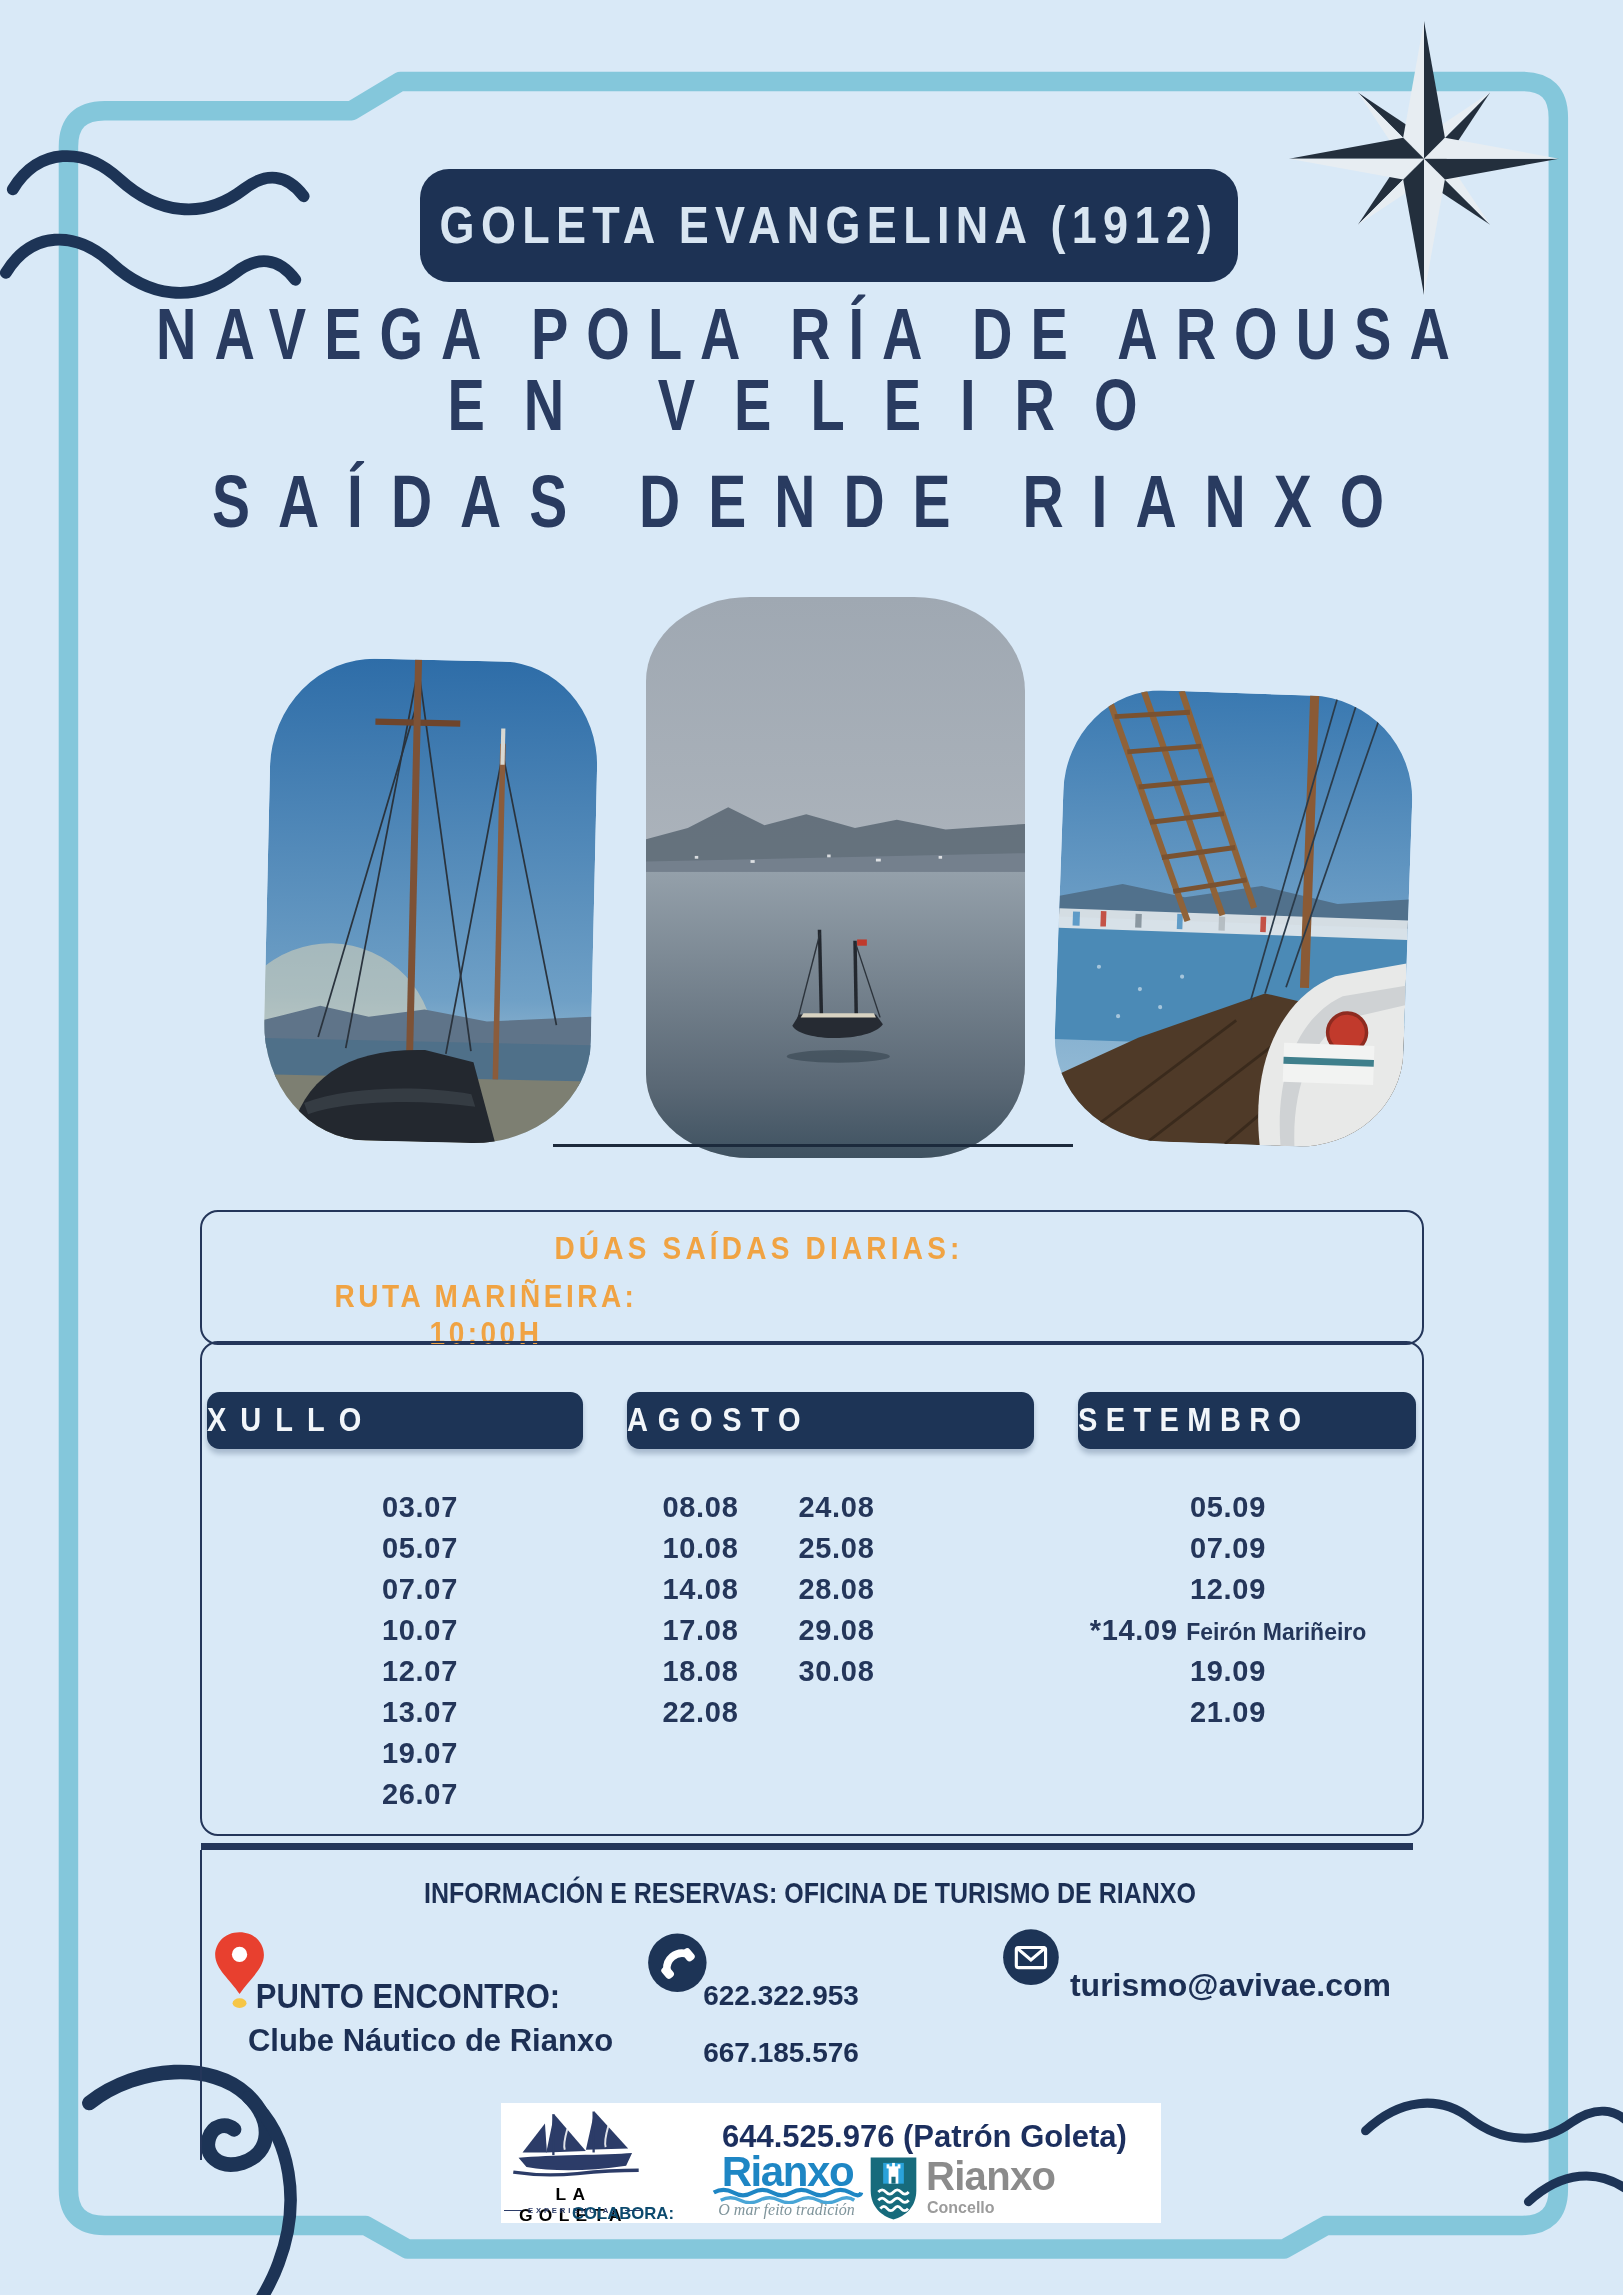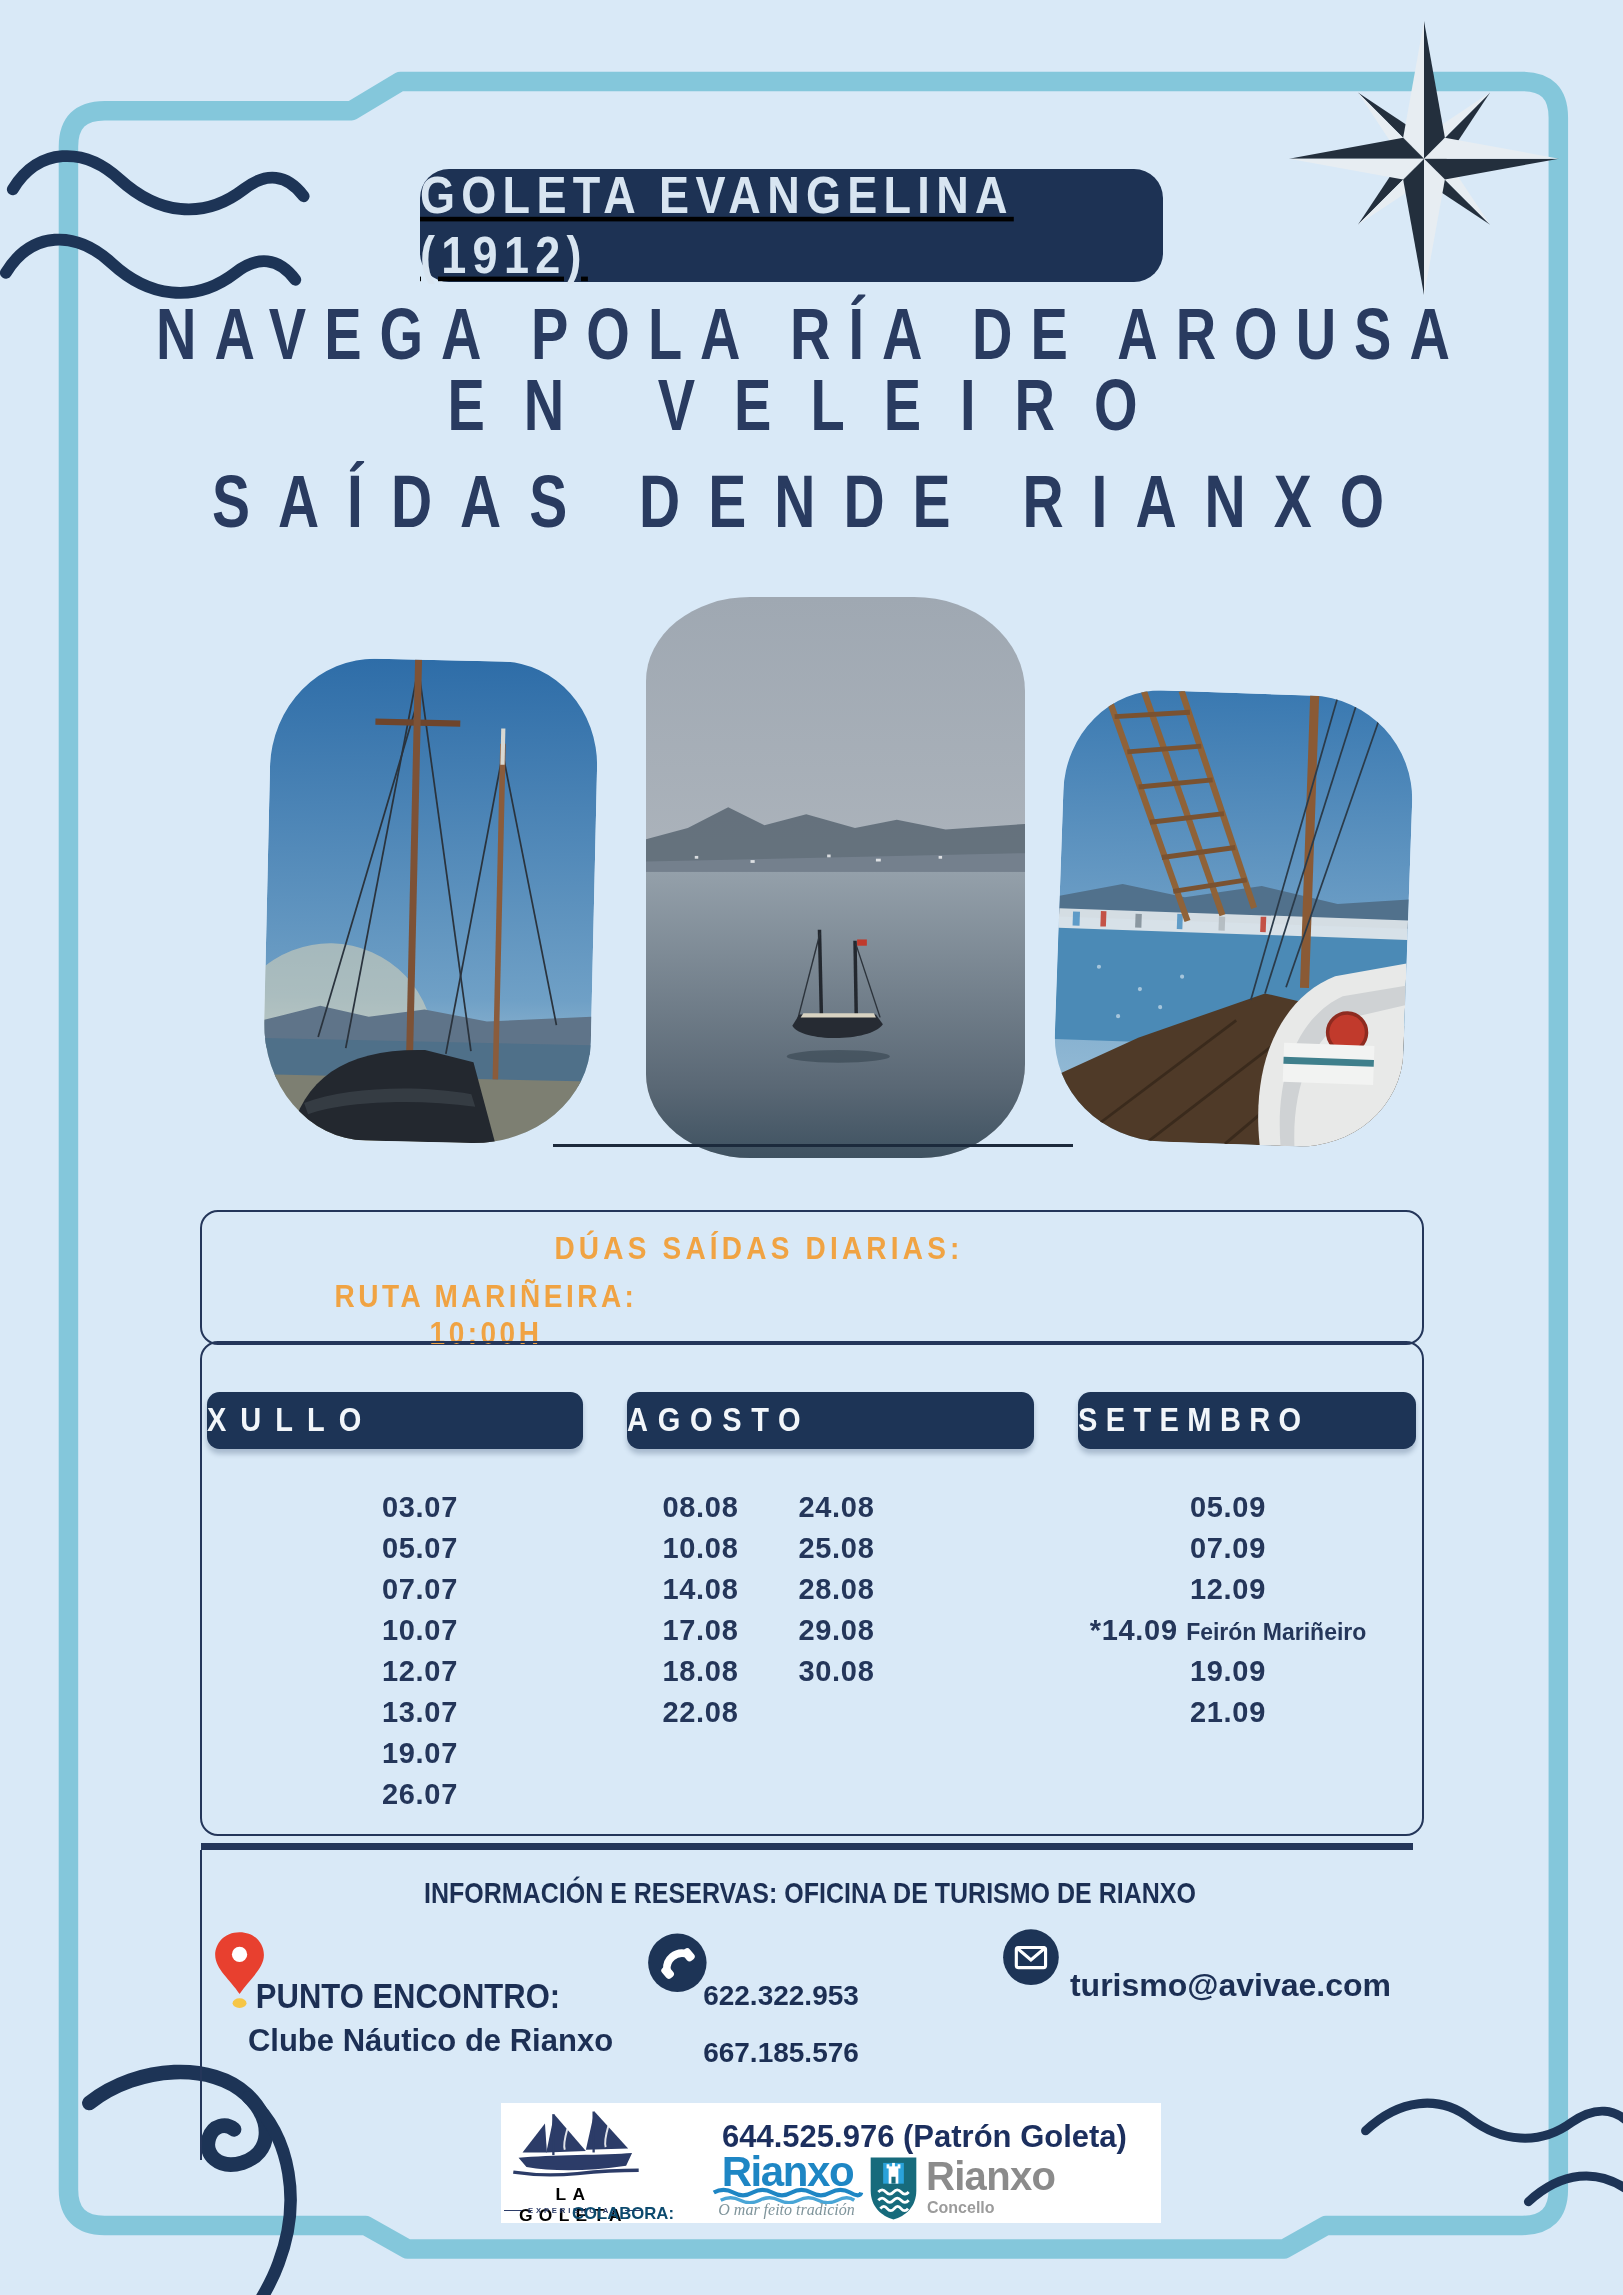--- a/index.html
+++ b/index.html
@@ -5,22 +5,22 @@
   html,body{margin:0;padding:0;background:#d9e9f7;}
   .poster{position:relative;width:1624px;height:2295px;background:#d9e9f7;overflow:hidden;
           font-family:"Liberation Sans",sans-serif;}
   .abs{position:absolute;}
   svg{display:block;}
   
   .ctr{text-align:center;}
   .tall{display:inline-block;transform:scaleY(1.3);transform-origin:center;}
   .tall115{display:inline-block;transform:scaleY(1.15);transform-origin:center;}
   
-  .badge{left:420px;top:169px;width:743px;height:113px;background:#1d3254;border-radius:29px;
-         display:flex;align-items:center;justify-content:center;text-decoration:underline;}
+  .badge{left:420px;top:169px;width:818px;height:113px;background:#1d3254;border-radius:29px;
+         display:flex;align-items:center;justify-content:center;}
   .badge span{color:#d8e5f1;font-size:45px;font-weight:bold;letter-spacing:6.3px;}
   
   .title-line{left:0;width:1624px;color:#293b60;font-weight:bold;}
   .t1{top:301px;font-size:56px;}
   .t1 .tall{letter-spacing:18px;}
   .t2{top:372px;font-size:56px;}
   .t2 .tall{letter-spacing:39px;}
   .t3{top:468px;font-size:57px;}
   .t3 .tall{letter-spacing:28px;}
   

